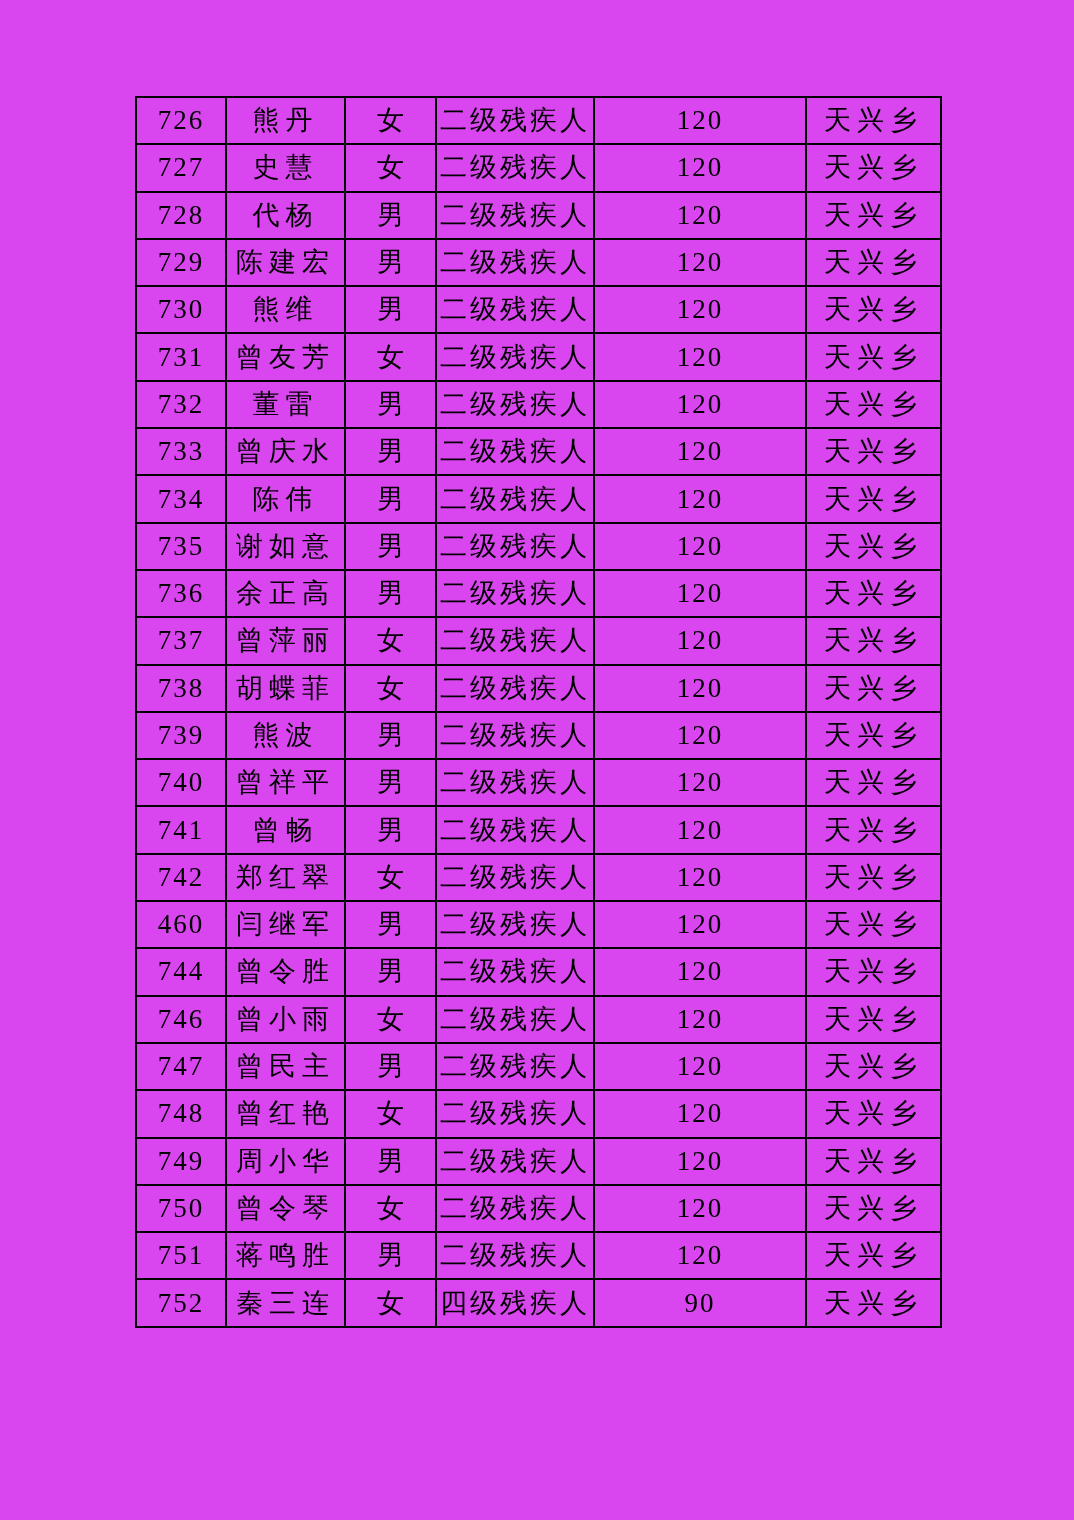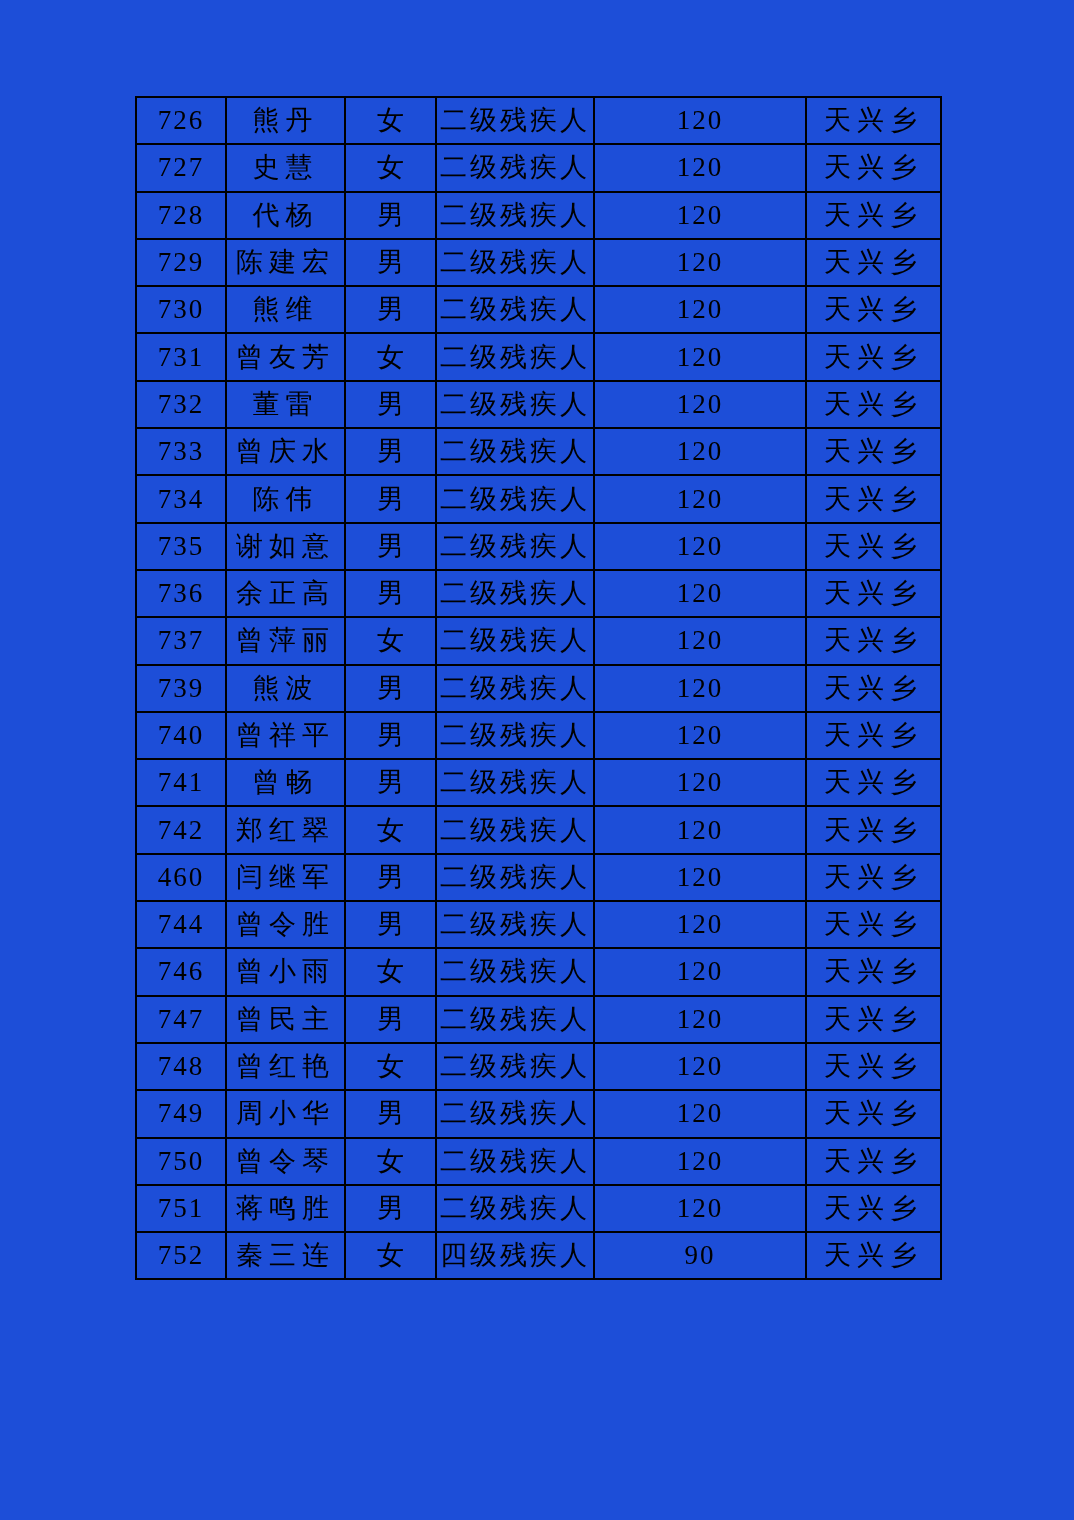--- a/index.html
+++ b/index.html
@@ -4,21 +4,21 @@
 <style>
   html, body {
     margin: 0;
     padding: 0;
     background: #ffffff;
   }
   .page {
     position: relative;
     width: 1074px;
     height: 1520px;
-    background: #1d4ed8;
+    background: #d946ef;
     font-family: "Liberation Serif", "DejaVu Serif", serif;
     color: #000000;
     overflow: hidden;
   }
   table.roster {
     position: absolute;
     left: 135px;
     top: 96px;
     width: 807px;
     border-collapse: collapse;
@@ -146,20 +146,28 @@
   </tr>
         <tr>
     <td class="col-num">737</td>
     <td class="col-name">曾萍丽</td>
     <td class="col-gender">女</td>
     <td class="col-category">二级残疾人</td>
     <td class="col-amount">120</td>
     <td class="col-town">天兴乡</td>
   </tr>
         <tr>
+    <td class="col-num">738</td>
+    <td class="col-name">胡蝶菲</td>
+    <td class="col-gender">女</td>
+    <td class="col-category">二级残疾人</td>
+    <td class="col-amount">120</td>
+    <td class="col-town">天兴乡</td>
+  </tr>
+        <tr>
     <td class="col-num">739</td>
     <td class="col-name">熊波</td>
     <td class="col-gender">男</td>
     <td class="col-category">二级残疾人</td>
     <td class="col-amount">120</td>
     <td class="col-town">天兴乡</td>
   </tr>
         <tr>
     <td class="col-num">740</td>
     <td class="col-name">曾祥平</td>

